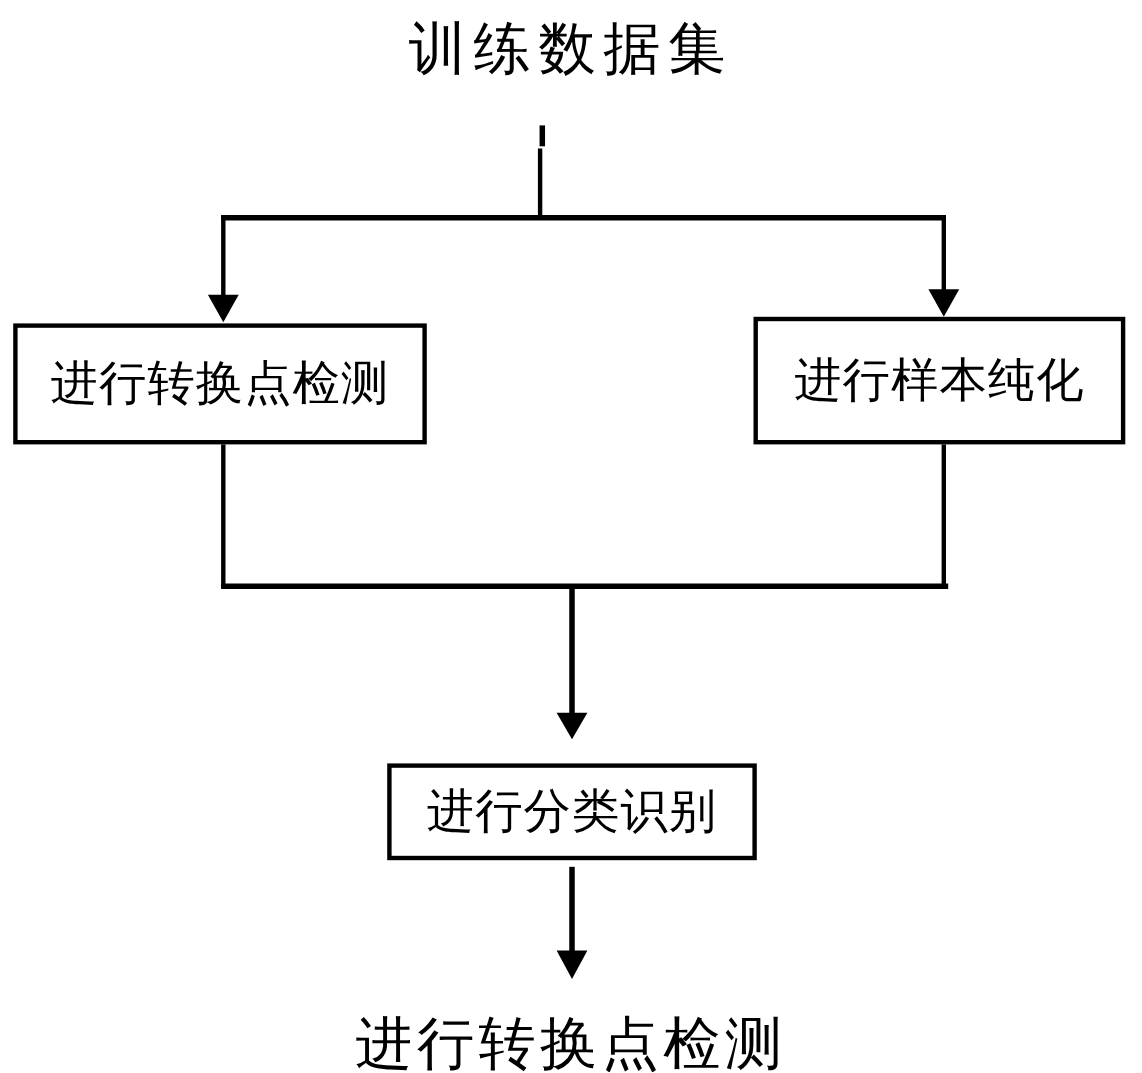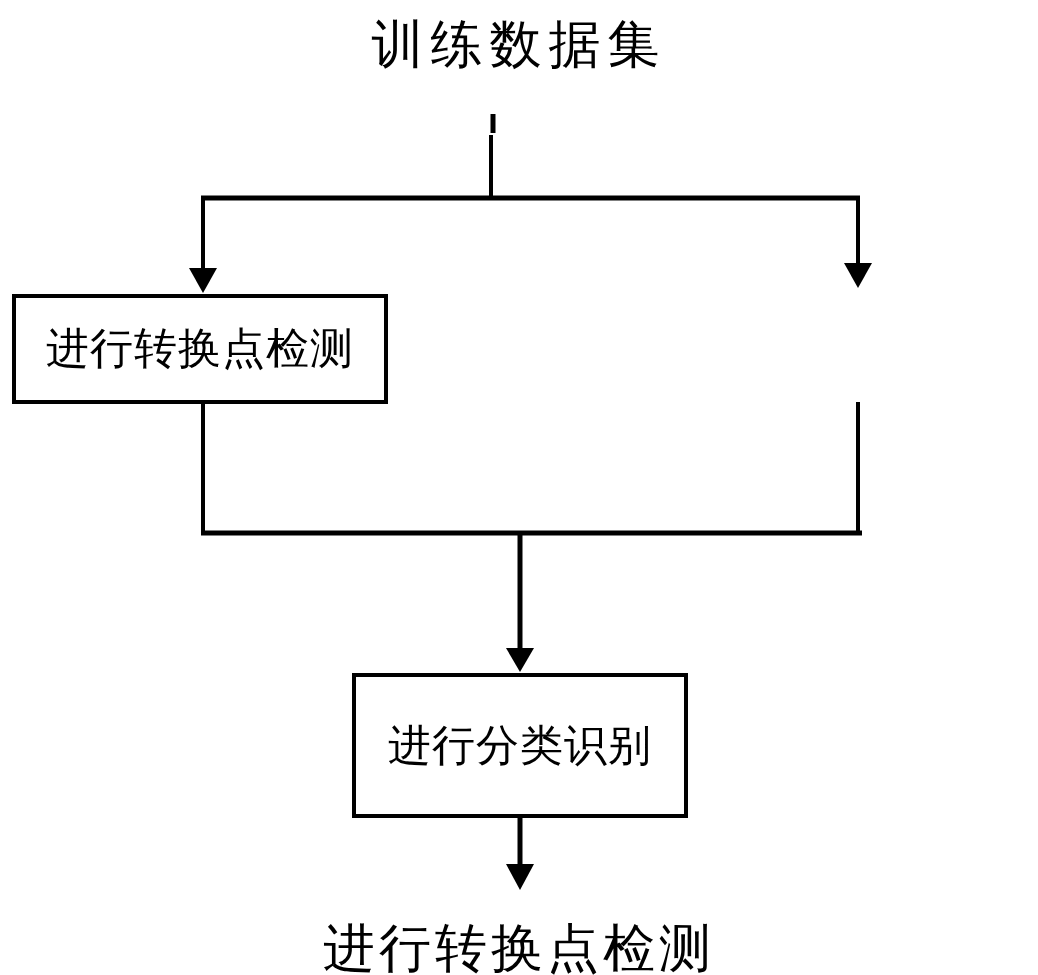--- a/index.html
+++ b/index.html
@@ -44,21 +44,21 @@
     background: var(--bg-color);
     display: flex;
     align-items: center;
     justify-content: center;
     font-size: 43px;
     letter-spacing: 1px;
     white-space: nowrap;
   }
   .node-box.left   { left: 12px;  top: 294px; width: 376px; height: 110px; }
   .node-box.right  { left: 685px; top: 288px; width: 338px; height: 116px; }
-  .node-box.center { left: 352px; top: 673px; width: 336px; height: 145px; }
+  .node-box.center { left: 352px; top: 694px; width: 336px; height: 88px; }
 </style>
 </head>
 <body>
 
 <div class="canvas">
 
   <div class="flow-label top">训练数据集</div>
 
   <svg class="connectors" width="1038" height="975" viewBox="0 0 1038 975" xmlns="http://www.w3.org/2000/svg">
 
@@ -81,20 +81,23 @@
     <polygon points="506,648 534,648 520,672" fill="#000"></polygon>
 
     <line x1="520" y1="788" x2="520" y2="868" stroke="#000" stroke-width="5"></line>
     <polygon points="506,864 534,864 520,890" fill="#000"></polygon>
   </svg>
 
   <div class="node-box left">
     <span>进行转换点检测</span>
   </div>
 
+  <div class="node-box right">
+    <span>进行样本纯化</span>
+  </div>
 
   <div class="node-box center">
     <span>进行分类识别</span>
   </div>
 
   <div class="flow-label bottom">进行转换点检测</div>
 
 </div>
 
 </body></html>

